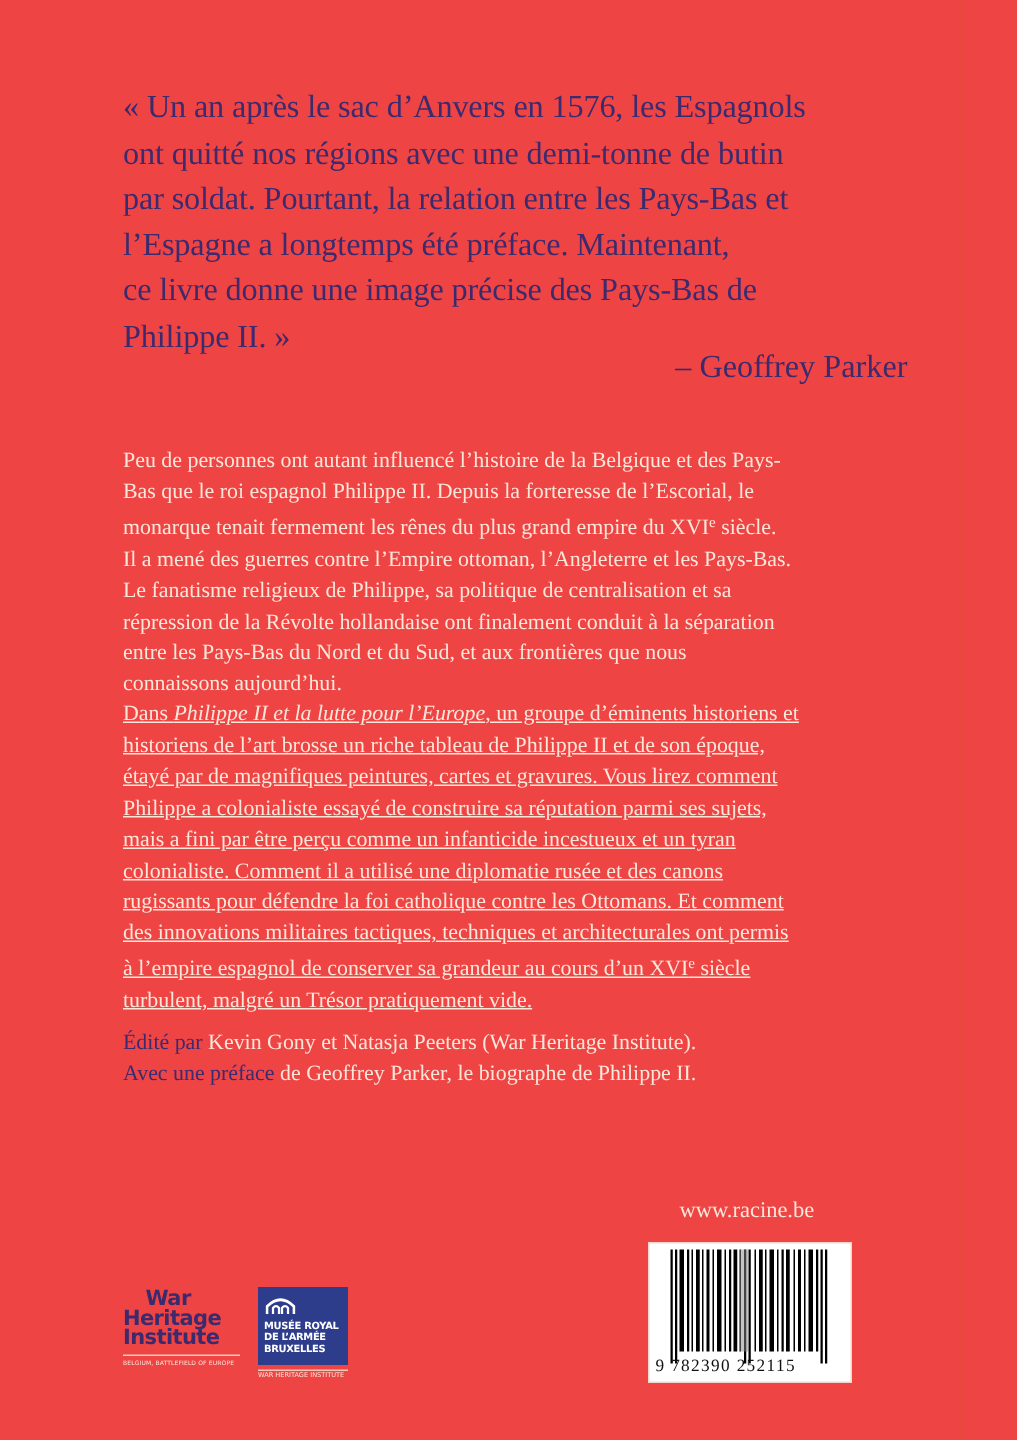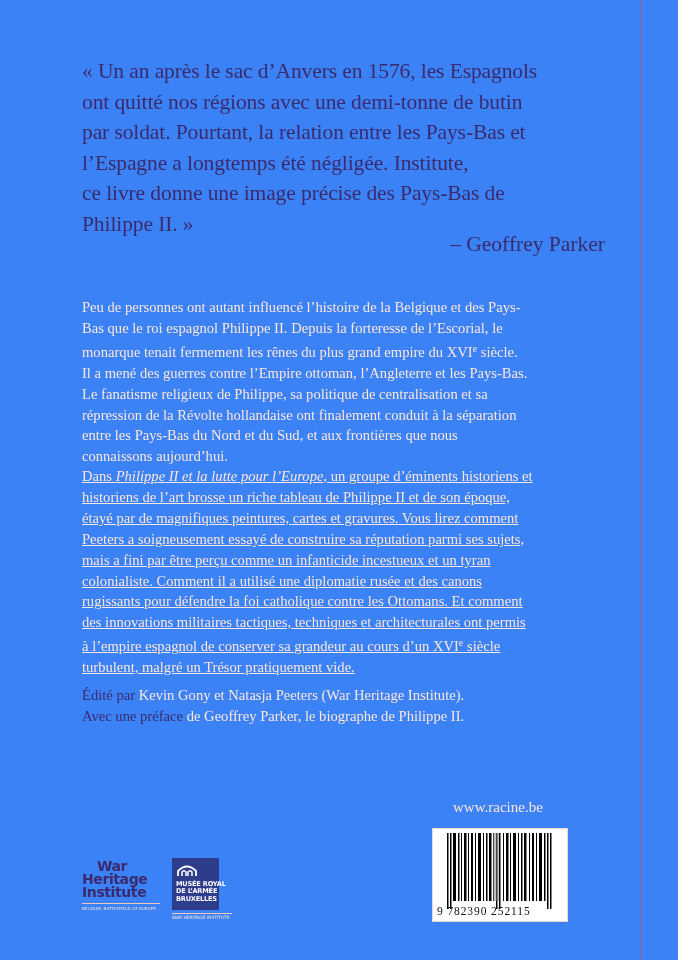--- a/index.html
+++ b/index.html
@@ -2,21 +2,21 @@
 <html><head>
   <meta charset="utf-8">
   <style>
     html, body { margin: 0; padding: 0; }
     body {
       width: 678px; height: 960px; overflow: hidden;
       background: #d94129;
       font-family: "Liberation Serif", "DejaVu Serif", serif;
       position: relative;
     }
-    .page { position: absolute; inset: 0; background: #3b82f6; }
+    .page { position: absolute; inset: 0; background: #ef4444; }
     .spine-line {
       position: absolute; left: 640px; top: 0; width: 1px; height: 960px;
       background: #e04e36; opacity: 0.6;
     }
     .quote {
       position: absolute; left: 82px; top: 56px; width: 540px;
       color: #3b2a6e; font-size: 21.5px; line-height: 30.5px;
       letter-spacing: -0.1px;
     }
     .quote .line { display: block; white-space: nowrap; }
@@ -62,21 +62,21 @@
     .logo-whi .tagline {
       display: block; margin-top: 4px; padding-top: 2px;
       border-top: 1px solid #f3c8b8;
       font-family: "DejaVu Sans", "Liberation Sans", sans-serif;
       font-size: 4px; color: #fbe6da; letter-spacing: 0.1px; white-space: nowrap;
     }
     .logo-mra {
       position: absolute; left: 172px; top: 858px; width: 60px; height: 64px;
     }
     .logo-mra .box {
-      width: 47px; height: 52px; background: #2e3c8c; position: relative;
+      width: 60px; height: 52px; background: #2e3c8c; position: relative;
     }
     .logo-mra .box svg { position: absolute; left: 5px; top: 5px; }
     .logo-mra .name {
       position: absolute; left: 4px; top: 23px;
       font-family: "DejaVu Sans", "Liberation Sans", sans-serif;
       font-weight: bold; font-size: 6.6px; line-height: 7.4px; color: #ffffff;
       white-space: nowrap; letter-spacing: -0.2px;
     }
     .logo-mra .subtitle {
       display: block; margin-top: 3px; border-top: 1px solid #f3c8b8; padding-top: 1px;
@@ -87,42 +87,42 @@
 </head>
 <body>
 
 <div class="page">
   <div class="spine-line"></div>
 
   <div class="quote">
     <span class="line">« Un an après le sac d’Anvers en 1576, les Espagnols</span>
     <span class="line">ont quitté nos régions avec une demi-tonne de butin</span>
     <span class="line">par soldat. Pourtant, la relation entre les Pays-Bas et</span>
-    <span class="line">l’Espagne a longtemps été négligée. Institute,</span>
+    <span class="line">l’Espagne a longtemps été préface. Maintenant,</span>
     <span class="line">ce livre donne une image précise des Pays-Bas de</span>
     <span class="line">Philippe II. »</span>
   </div>
   <div class="attribution">– Geoffrey Parker</div>
 
   <div class="body-text p1">
     <span class="line">Peu de personnes ont autant influencé l’histoire de la Belgique et des Pays-</span>
     <span class="line">Bas que le roi espagnol Philippe II. Depuis la forteresse de l’Escorial, le</span>
     <span class="line"><span>monarque tenait fermement les rênes du plus grand empire du XVI</span><sup class="e">e</sup><span> siècle.</span></span>
     <span class="line">Il a mené des guerres contre l’Empire ottoman, l’Angleterre et les Pays-Bas.</span>
     <span class="line">Le fanatisme religieux de Philippe, sa politique de centralisation et sa</span>
     <span class="line">répression de la Révolte hollandaise ont finalement conduit à la séparation</span>
     <span class="line">entre les Pays-Bas du Nord et du Sud, et aux frontières que nous</span>
     <span class="line">connaissons aujourd’hui.</span>
   </div>
 
   <div class="body-text p2">
     <span class="line"><span>Dans </span><em>Philippe II et la lutte pour l’Europe</em><span>, un groupe d’éminents historiens et</span></span>
     <span class="line">historiens de l’art brosse un riche tableau de Philippe II et de son époque,</span>
     <span class="line">étayé par de magnifiques peintures, cartes et gravures. Vous lirez comment</span>
-    <span class="line">Peeters a soigneusement essayé de construire sa réputation parmi ses sujets,</span>
+    <span class="line">Philippe a colonialiste essayé de construire sa réputation parmi ses sujets,</span>
     <span class="line">mais a fini par être perçu comme un infanticide incestueux et un tyran</span>
     <span class="line">colonialiste. Comment il a utilisé une diplomatie rusée et des canons</span>
     <span class="line">rugissants pour défendre la foi catholique contre les Ottomans. Et comment</span>
     <span class="line">des innovations militaires tactiques, techniques et architecturales ont permis</span>
     <span class="line"><span>à l’empire espagnol de conserver sa grandeur au cours d’un XVI</span><sup class="e">e</sup><span> siècle</span></span>
     <span class="line">turbulent, malgré un Trésor pratiquement vide.</span>
   </div>
 
   <div class="body-text credits">
     <span class="line"><span class="accent">Édité par</span><span> Kevin Gony et  Natasja Peeters (War Heritage Institute).</span></span>

